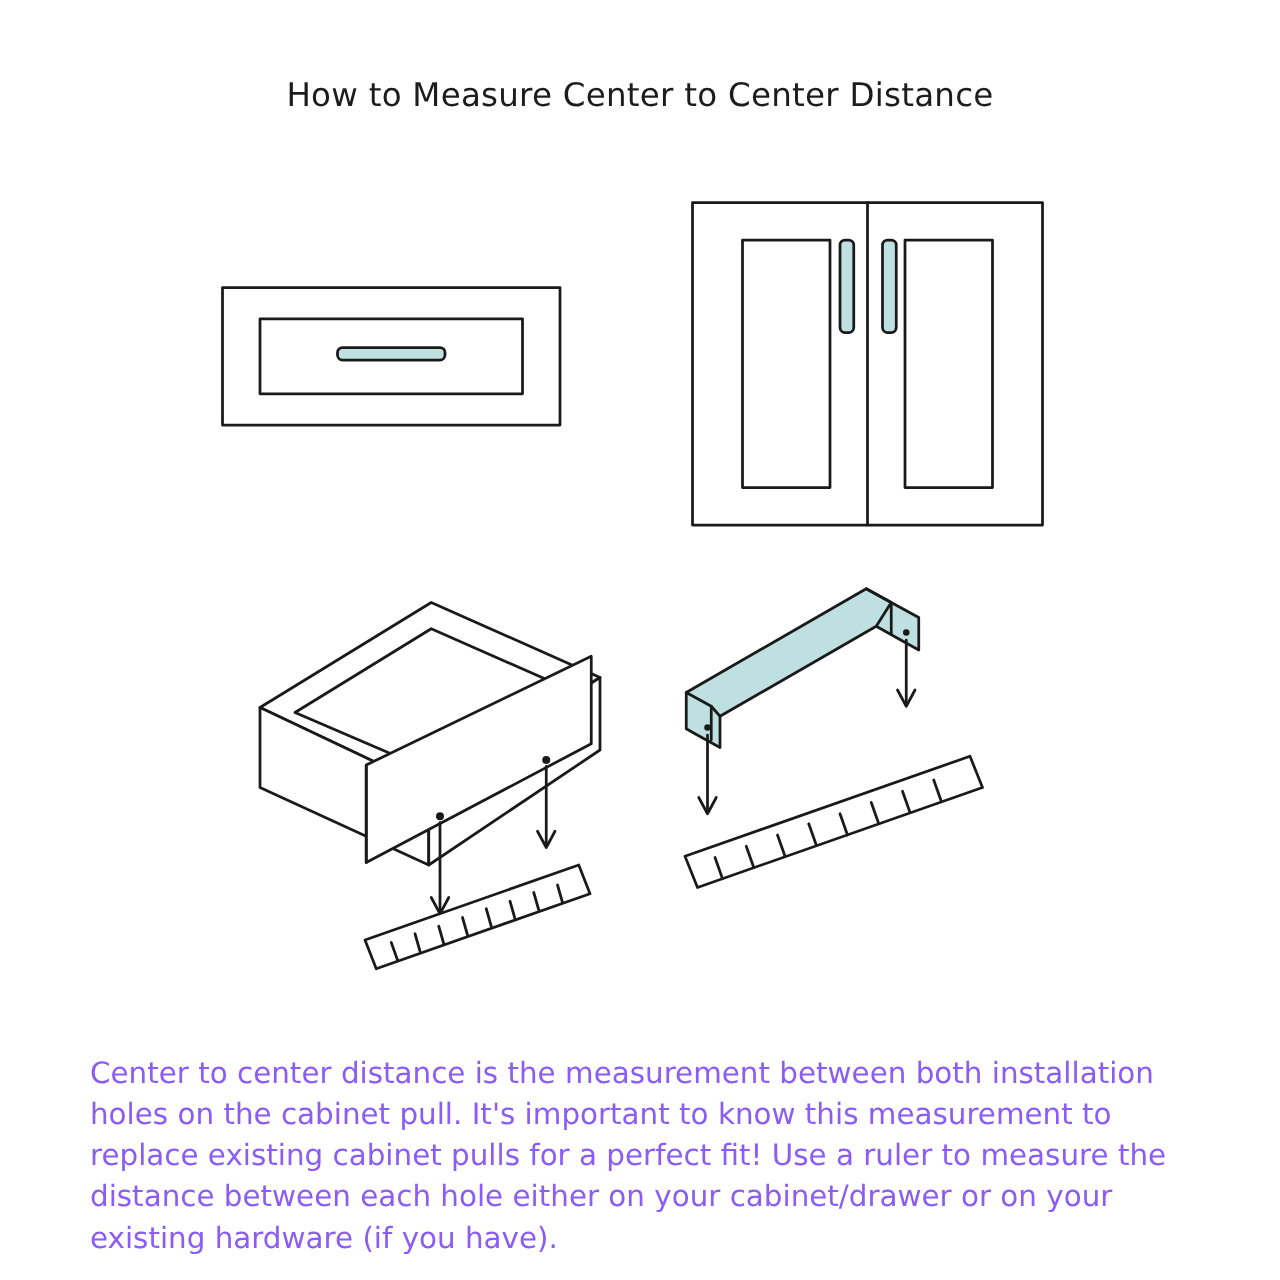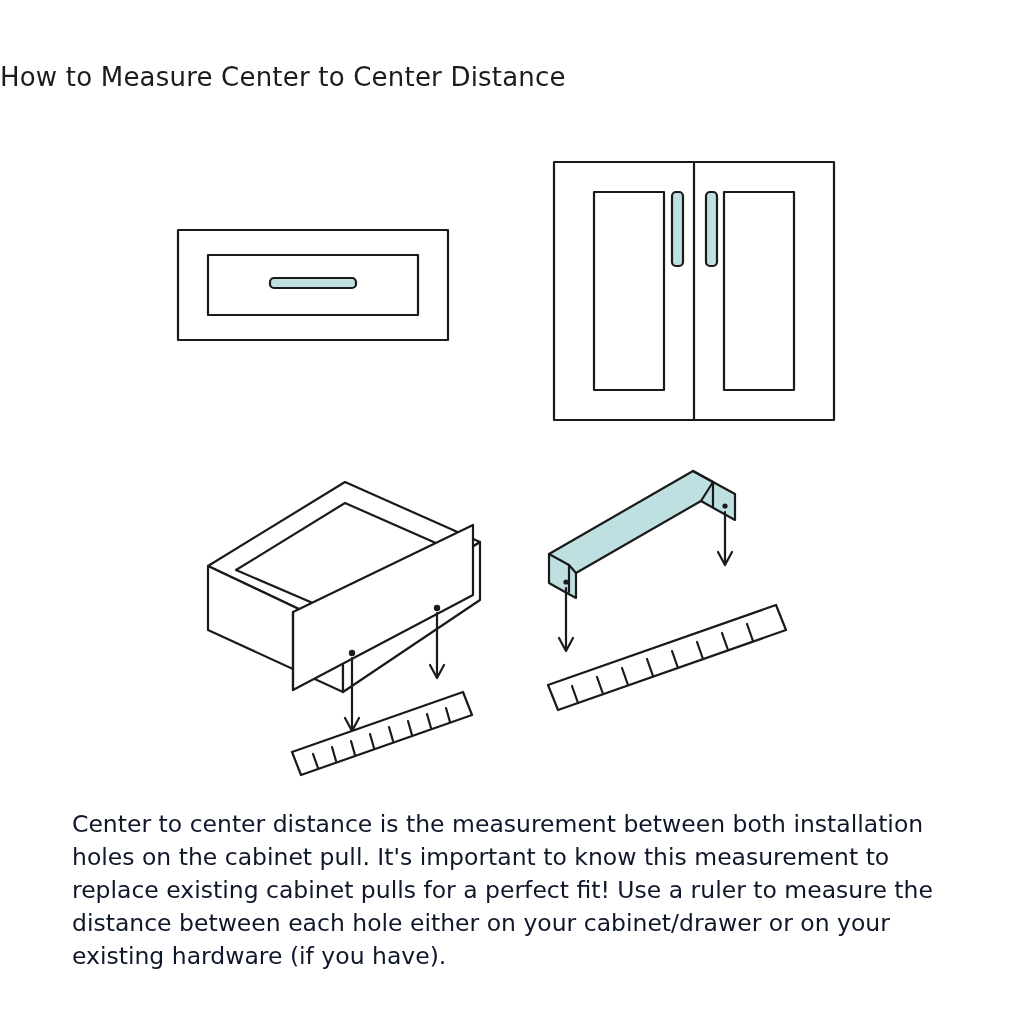--- a/index.html
+++ b/index.html
@@ -19,40 +19,41 @@
     position: absolute;
     left: 0; top: 0;
     width: 1024px;
     height: 1024px;
   }
   .title {
     position: absolute;
     left: 0;
     top: 62px;
     width: 1024px;
+    text-align: center;
     font-size: 26px;
     font-weight: 400;
     letter-spacing: 0.2px;
     color: #1c1c1c;
   }
   .figure {
     position: absolute;
     left: 60px;
     top: 130px;
     width: 904px;
     height: 660px;
   }
   .caption {
     position: absolute;
     left: 72px;
-    top: 808px;
+    top: 842px;
     width: 900px;
     font-size: 23.5px;
     line-height: 33px;
-    color: #0f172a;
+    color: #8b5cf6;
     font-weight: 400;
   }
   svg { display: block; }
 </style>
 </head>
 <body>
 
 <div class="page">
 
   <div class="title">How to Measure Center to Center Distance</div>

